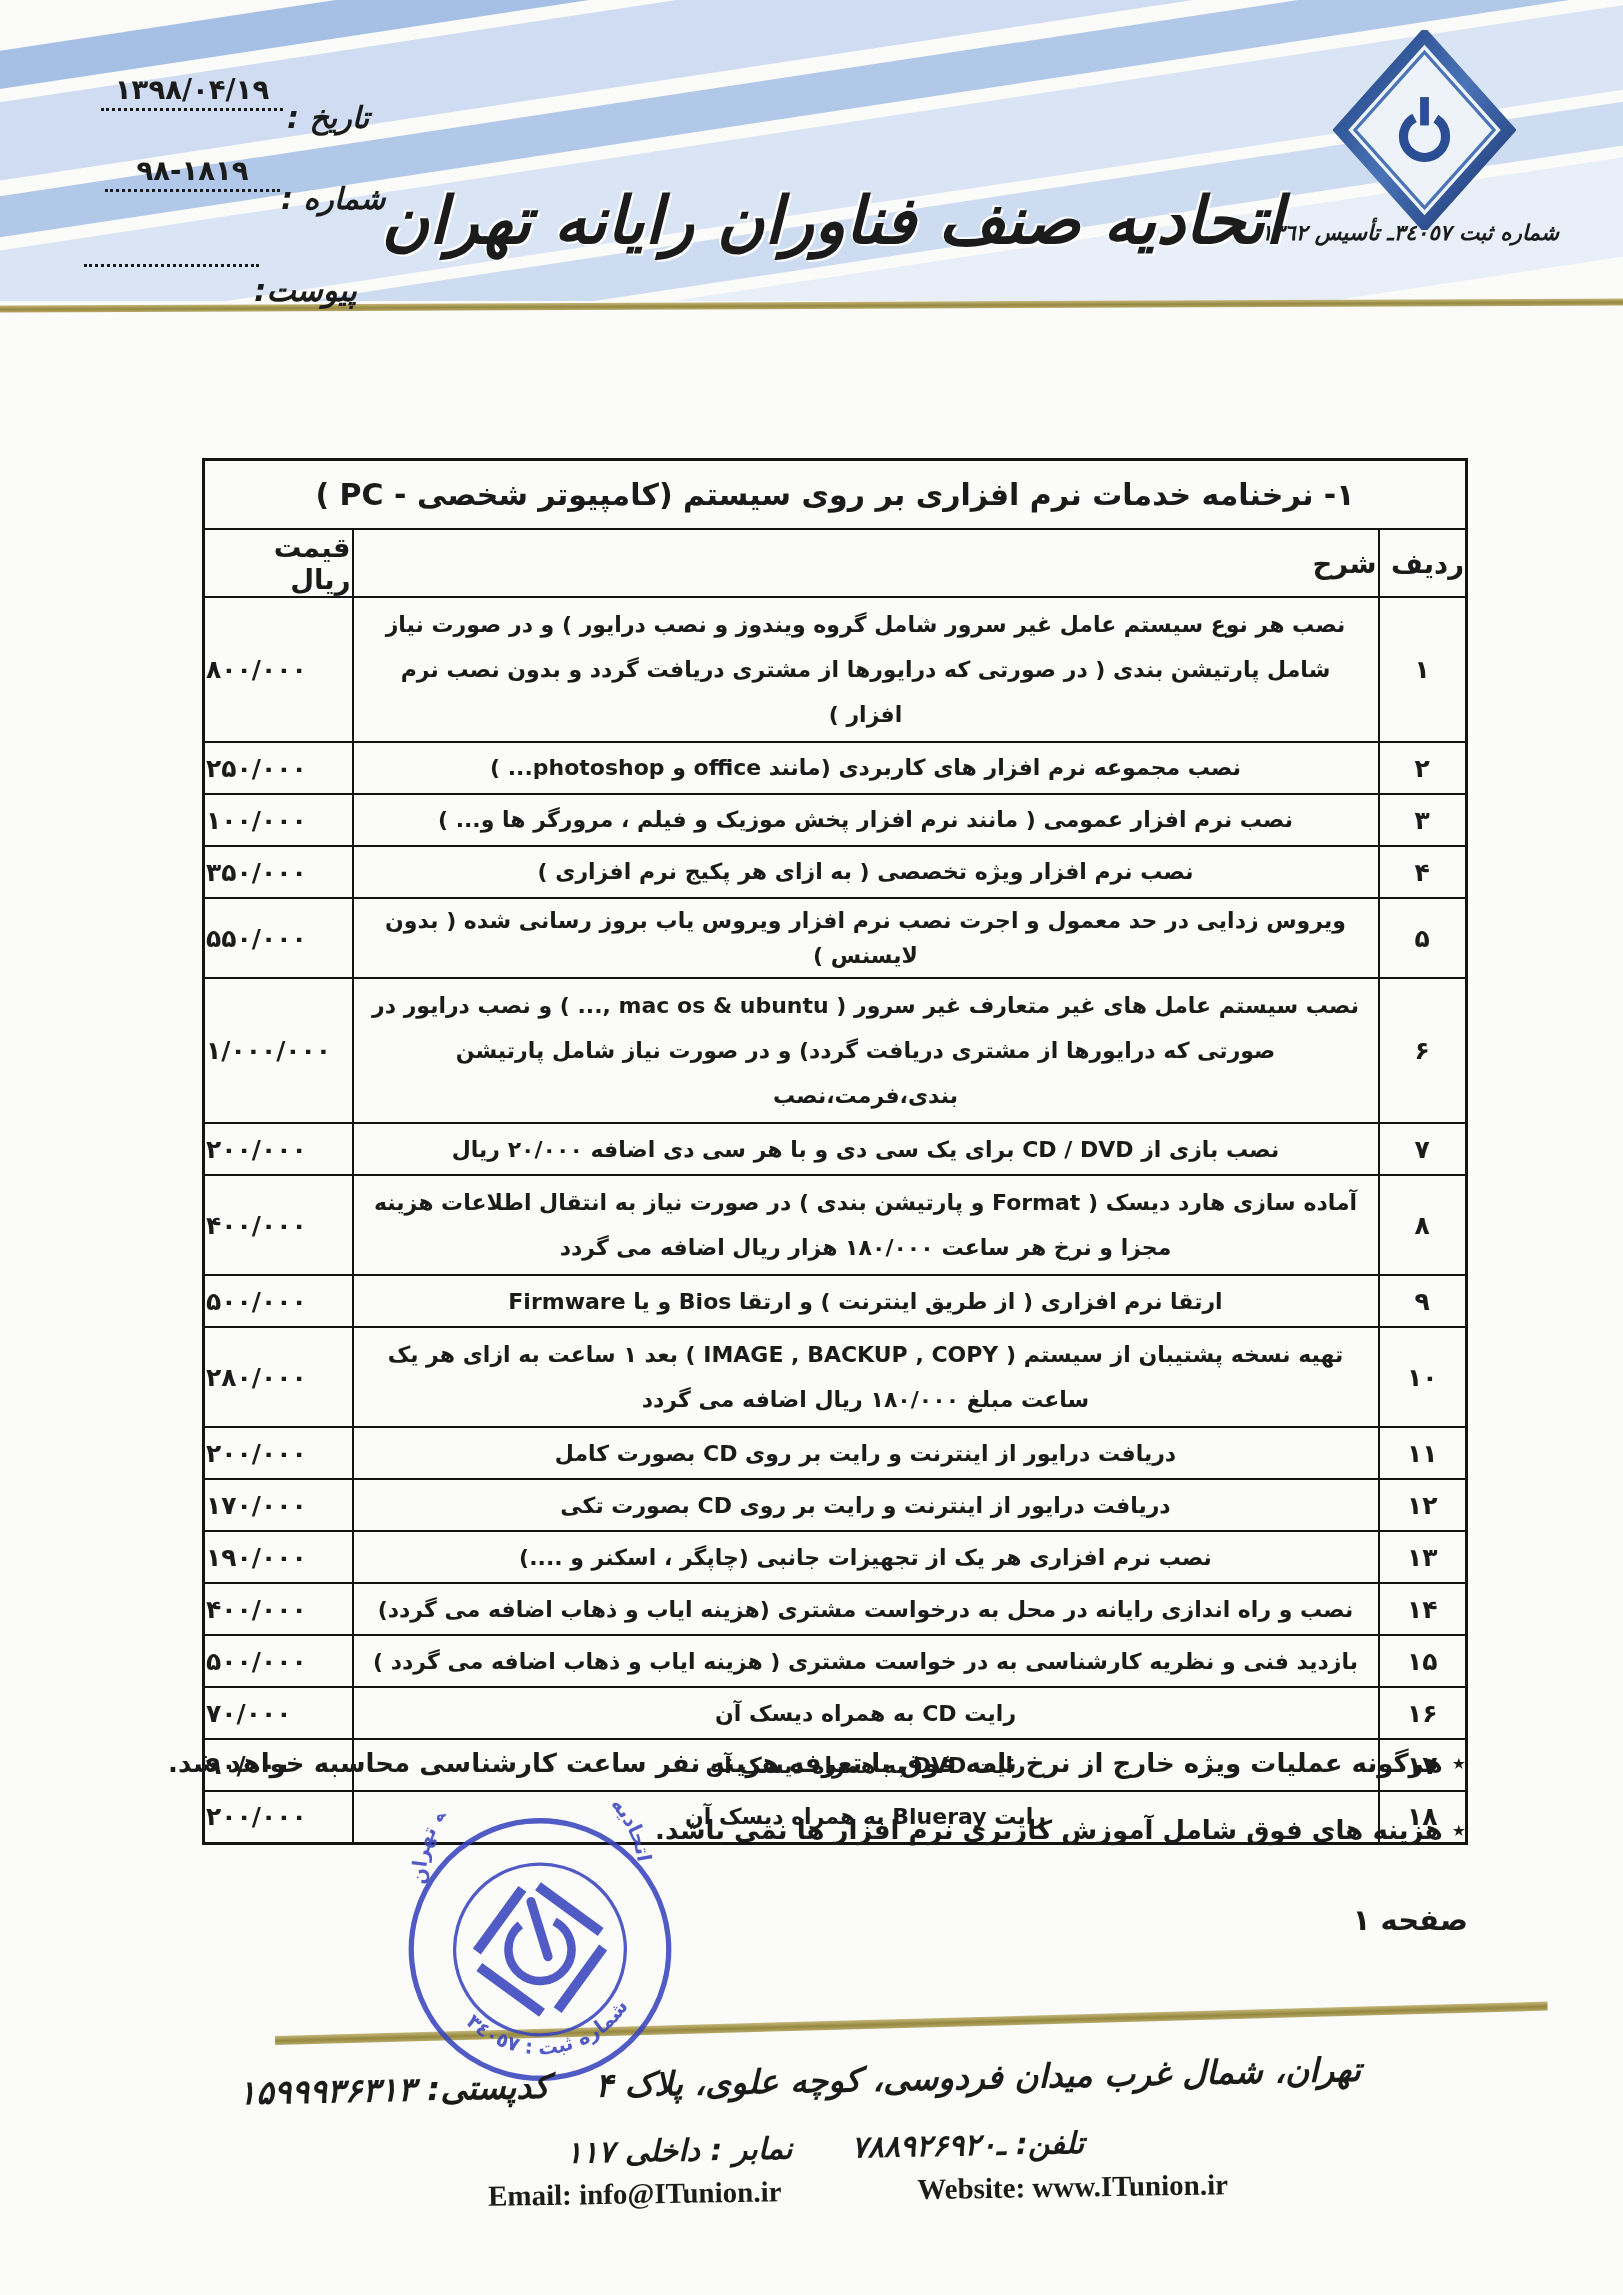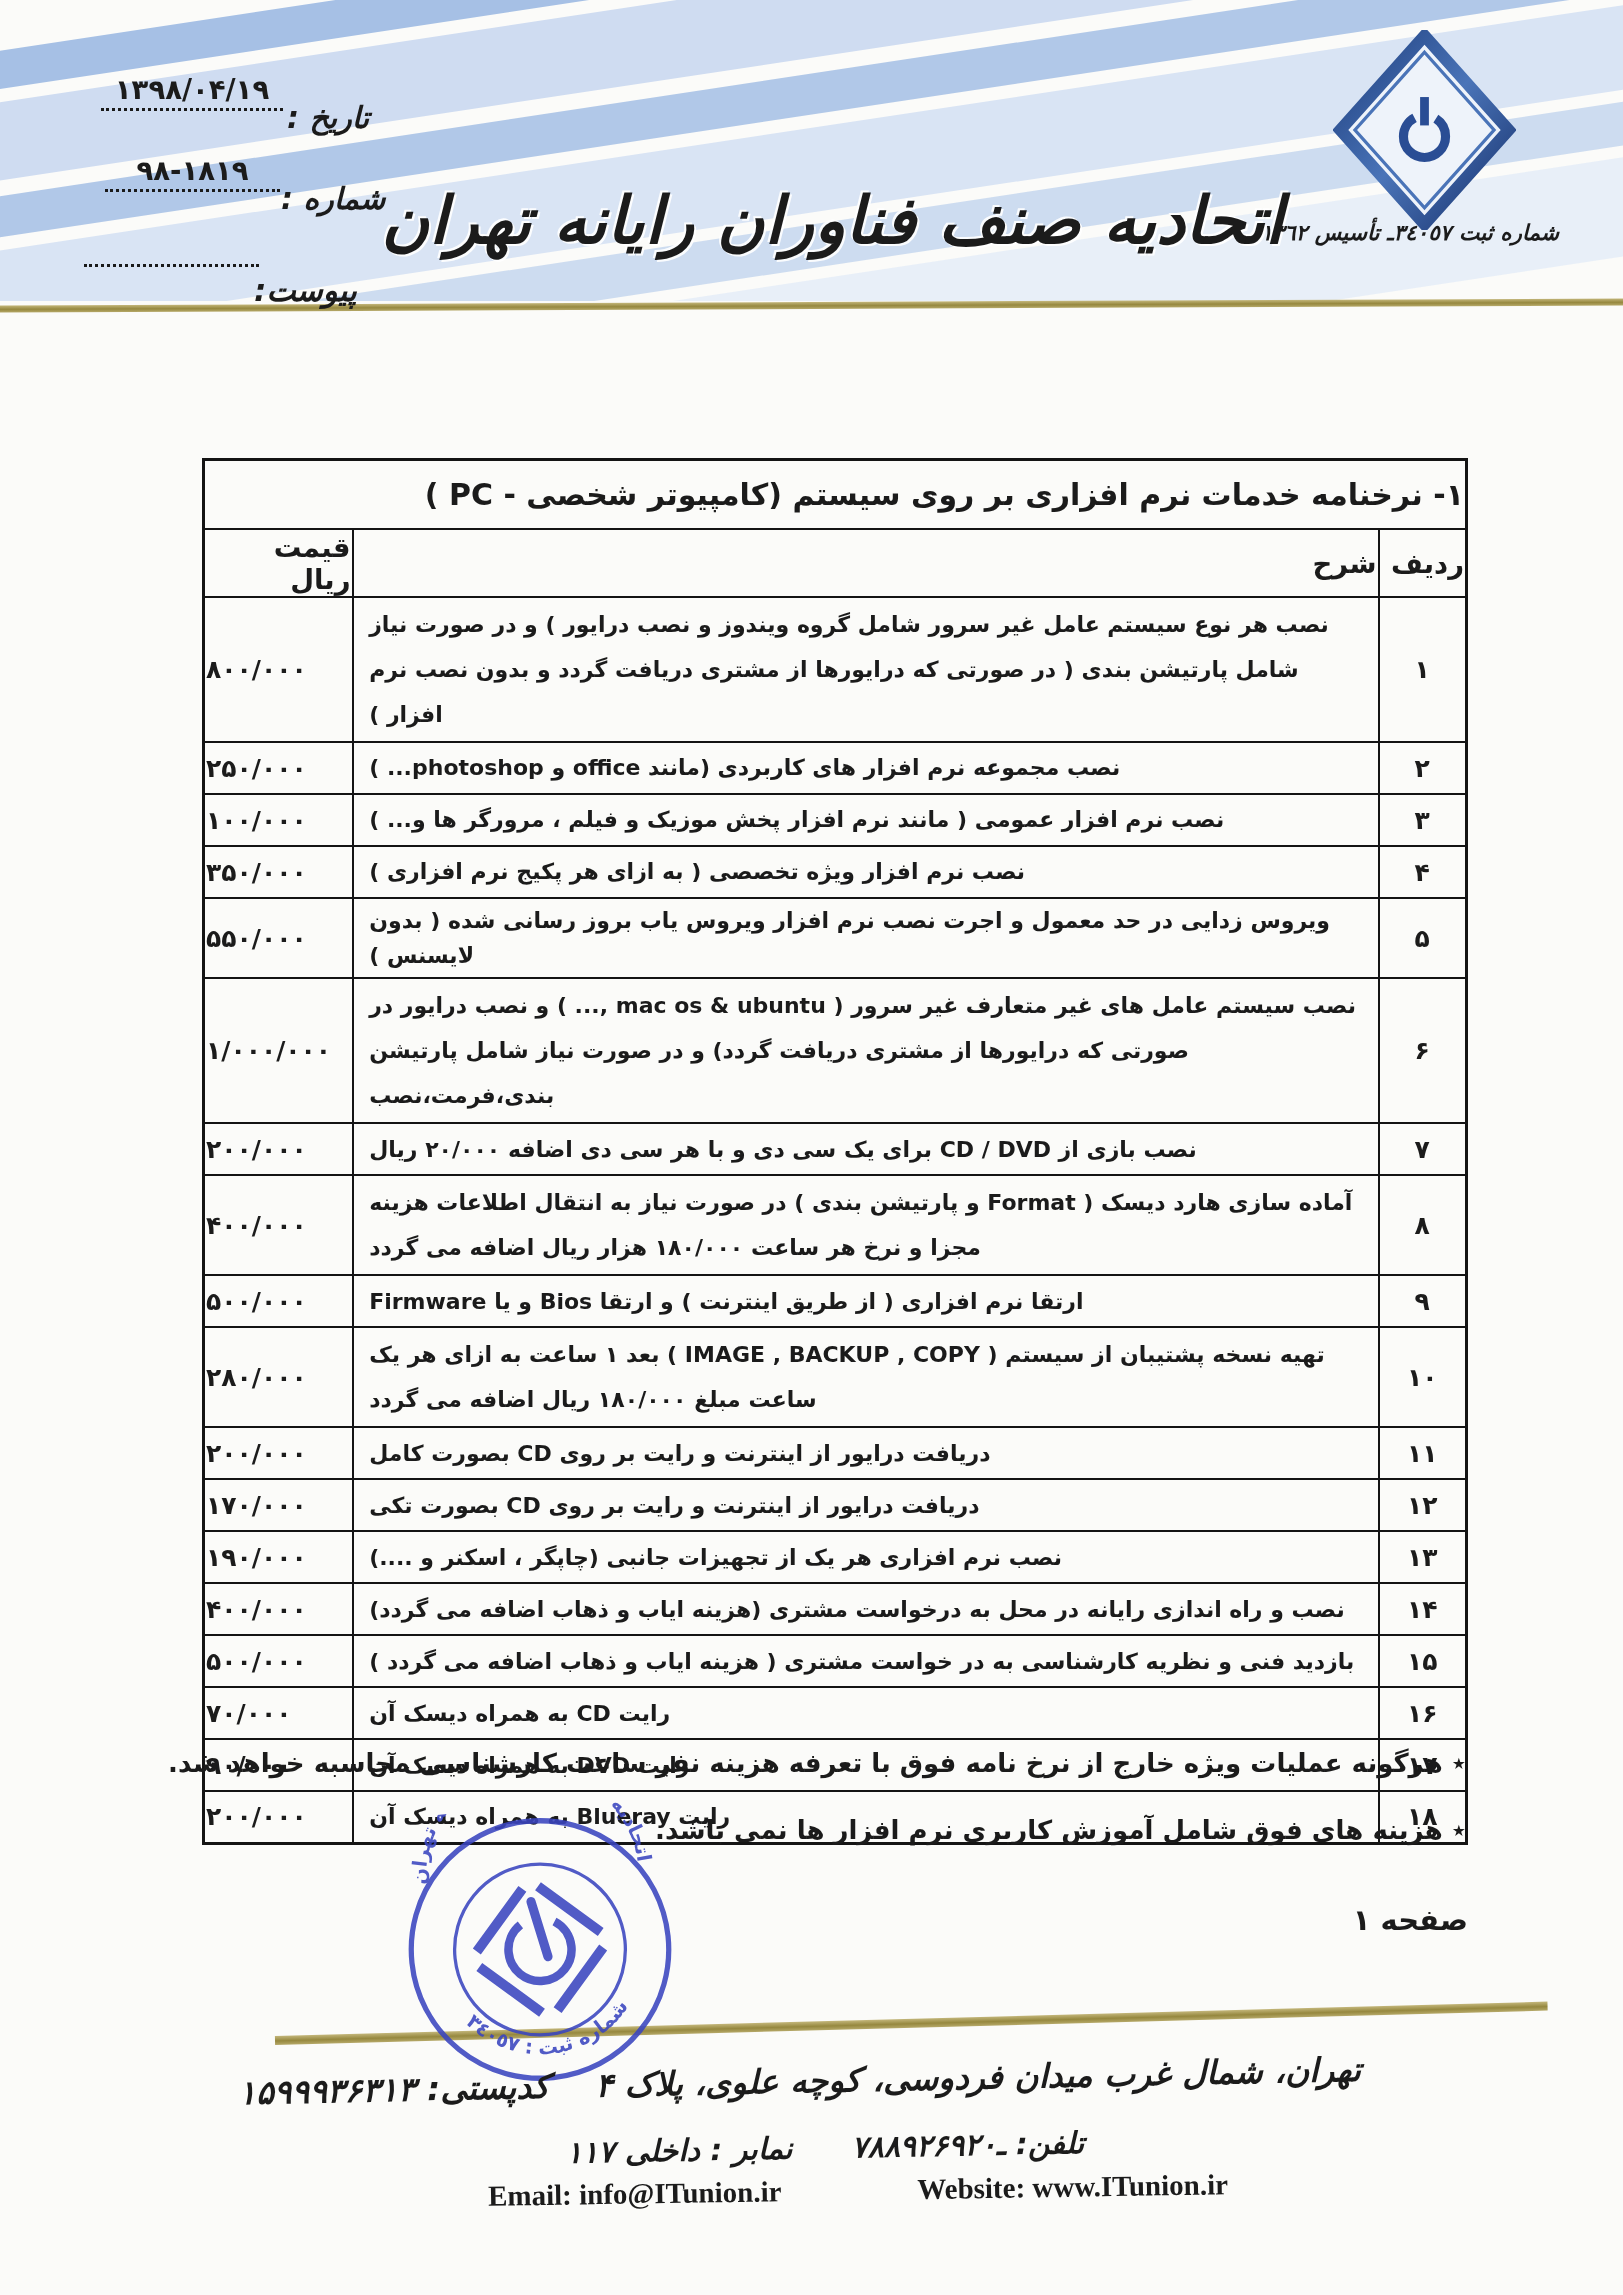--- a/index.html
+++ b/index.html
@@ -39,26 +39,26 @@
   .reg-note{
     position:absolute; left:1255px; top:220px; width:310px;
     font-size:21.6px; font-weight:700; font-style:italic; text-align:center; white-space:nowrap;
   }
   .logo{position:absolute; left:1333px; top:30px;}
   
   .table-wrap{position:absolute; left:202px; top:458px; width:1266px;}
   table.price{width:100%; border-collapse:collapse; table-layout:fixed; direction:rtl;
     border:3.9px solid #141414;}
   table.price td, table.price th{border:2px solid #141414;}
-  .t-title td{height:65px; font-size:30px; font-weight:700; }
+  .t-title td{height:65px; font-size:30px; font-weight:700; text-align:center;}
   .t-head th{height:48px; font-size:27.5px; font-weight:700; text-align:right;}
   tbody tr{height:52px;}
   tbody tr.tall{height:98px;}
   .c-row{text-align:center; font-size:25px; font-weight:700;}
-  .c-desc{text-align:left; padding:3.9px 15.7px; font-size:22px; font-weight:700; line-height:1.6;}
+  .c-desc{text-align:center; padding:3.9px 15.7px; font-size:22px; font-weight:700; line-height:1.6;}
   tr.tall .c-desc{line-height:2.05;}
   .c-price{text-align:left; font-size:25px; font-weight:700; direction:ltr; letter-spacing:0.7px;margin-top:15px;}
   
   .notes{position:absolute; right:157px; top:1736px; width:1309px; text-align:right;margin-top:12px;}
   .note{font-size:26px; font-weight:700; margin-bottom:37px; white-space:nowrap;}
   .page-number{position:absolute; left:1320px; top:1903px; width:148px;
     font-size:29px; font-weight:700; text-align:right;}
   
   .stamp{position:absolute; left:401px; top:1805px; opacity:.88; transform:rotate(-6deg);}
   

